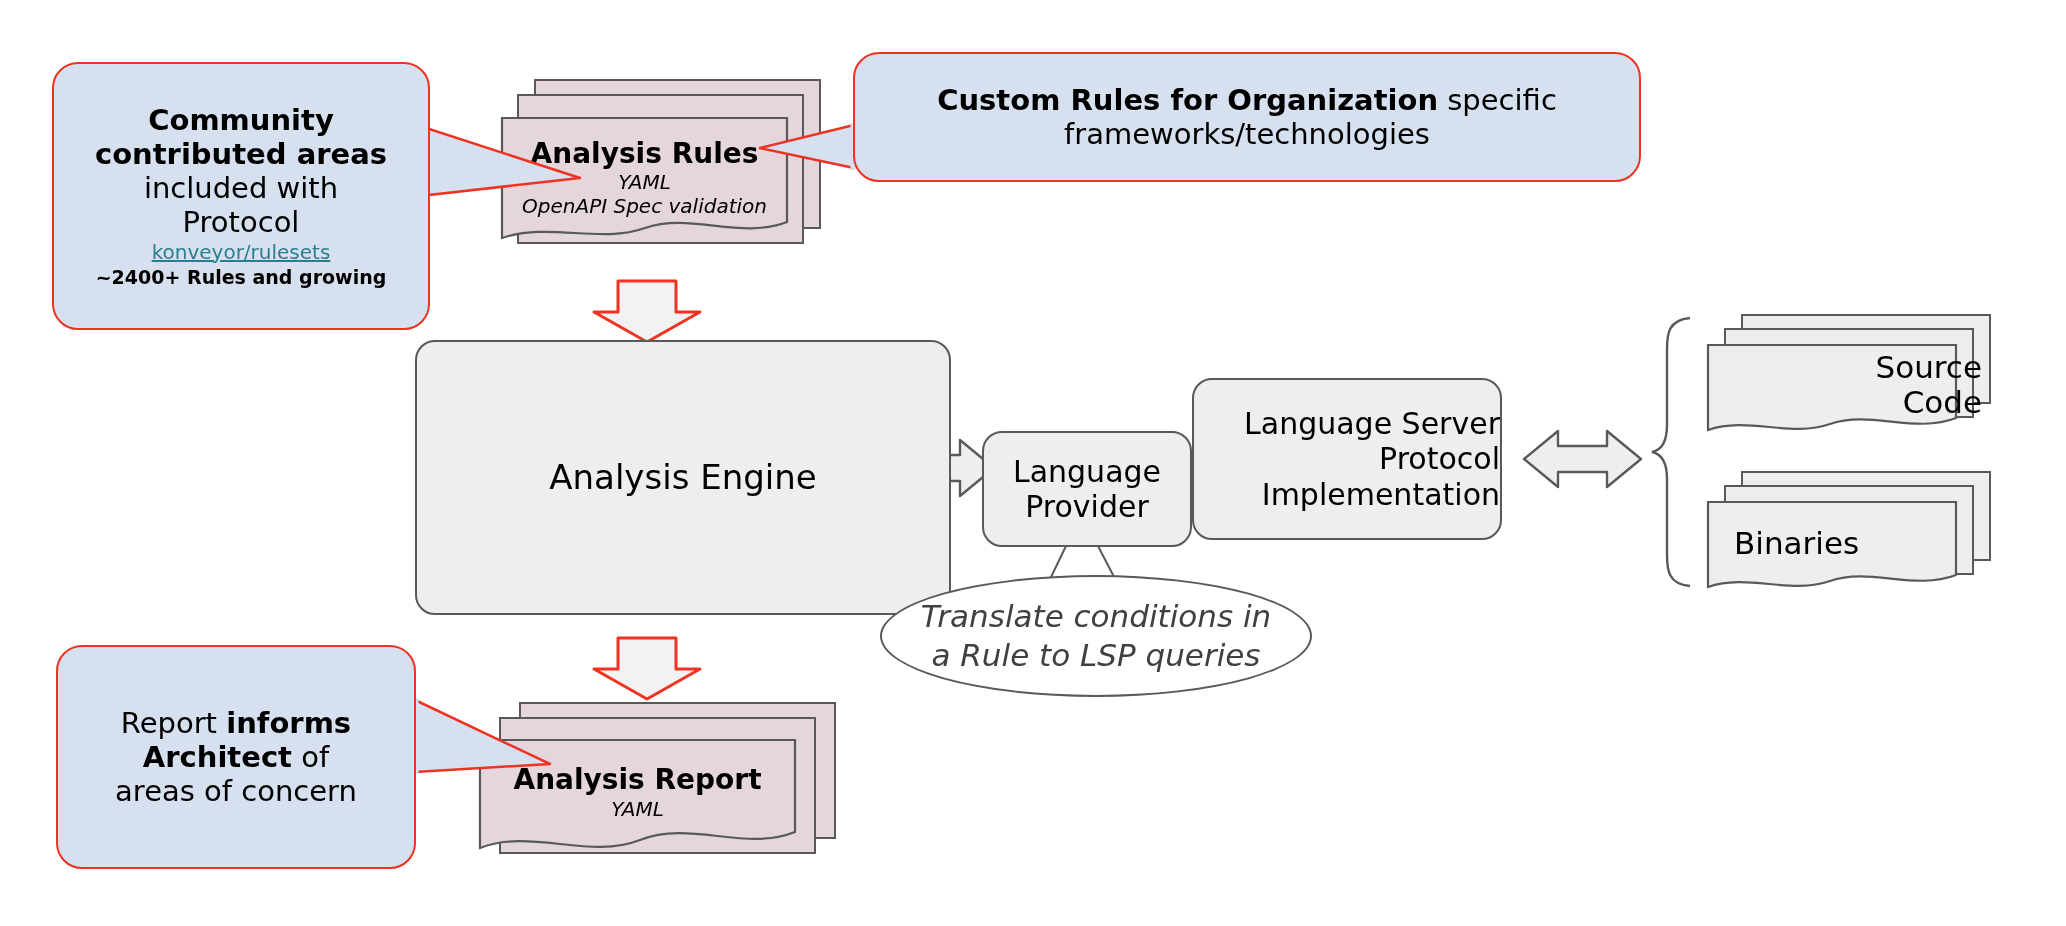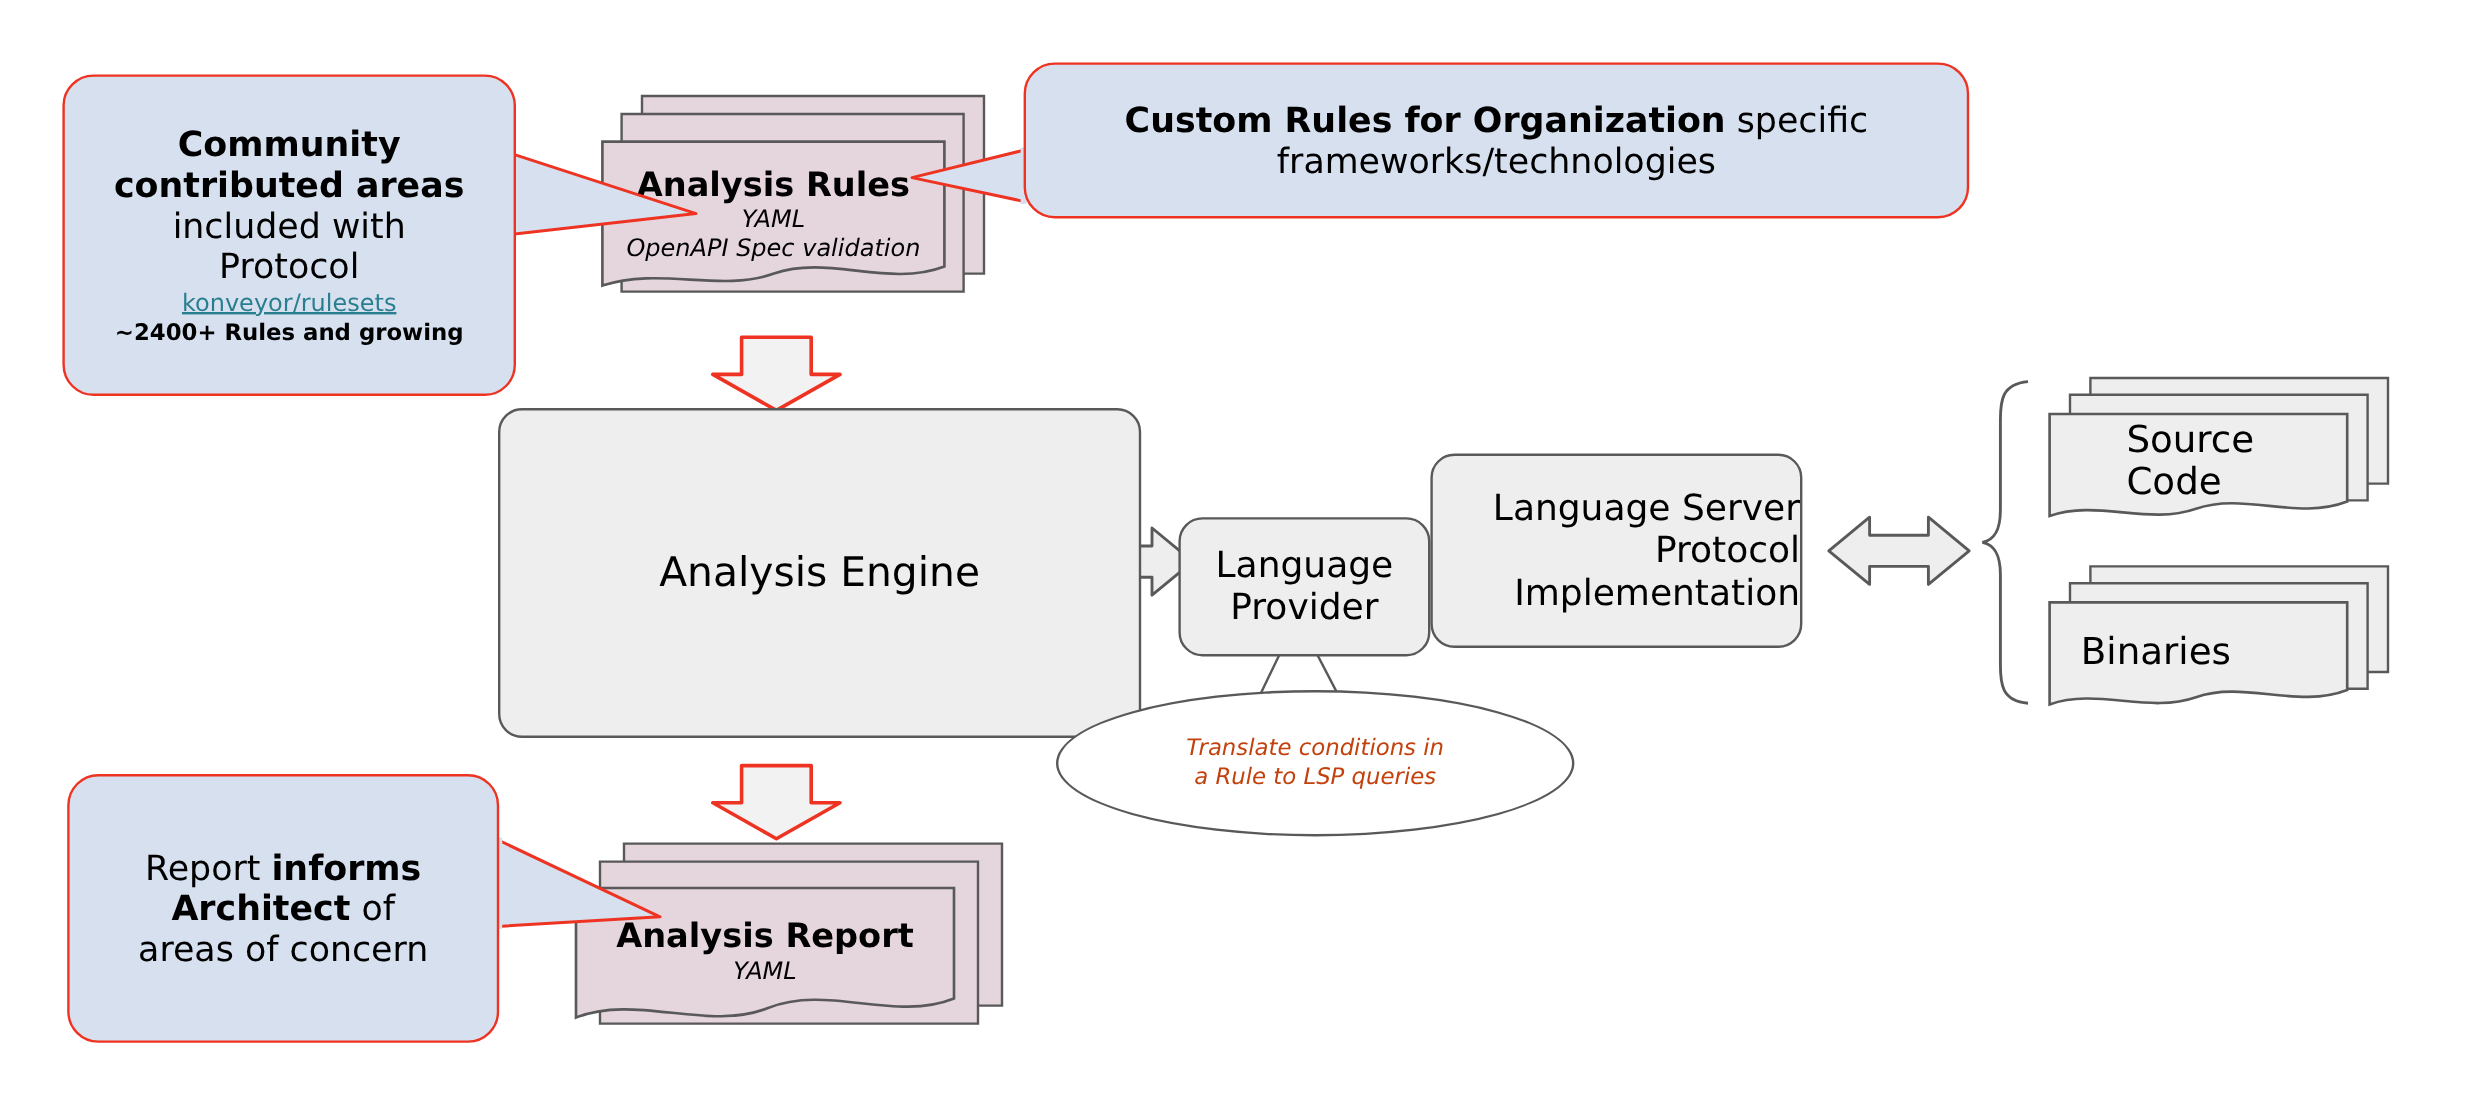--- a/index.html
+++ b/index.html
@@ -101,22 +101,22 @@
   
   .ellipse {
     background: #ffffff;
     border: 2px solid #595959;
     border-radius: 50%;
     box-sizing: border-box;
     z-index: 3;
   }
   .ellipse-text {
     font-style: italic;
-    font-size: 19px;
-    color: #c2410c;
+    font-size: 31px;
+    color: #404040;
     line-height: 1.25;
   }
 
   svg.overlay {
     position: absolute;
     left: 0; top: 0;
     width: 2066px;
     height: 926px;
     overflow: visible;
     pointer-events: none;
@@ -208,21 +208,21 @@
   </div>
 
   <div class="abs stack" style="left:480px; top:740px; width:315px; height:105px;">
     <div class="doc-label-wrap">
       <div class="doc-title">Analysis Report</div>
       <div class="doc-sub">YAML</div>
     </div>
   </div>
 
   <div class="abs stack" style="left:1708px; top:345px; width:248px; height:80px;">
-    <div class="doc-label-wrap" style="align-items:flex-start; padding-left:26px;margin-left:38px;">
+    <div class="doc-label-wrap" style="align-items:flex-end; padding-left:26px;">
       <div class="file-title">Source</div>
       <div class="file-title">Code</div>
     </div>
   </div>
 
   <div class="abs stack" style="left:1708px; top:502px; width:248px; height:82px;">
     <div class="doc-label-wrap" style="align-items:flex-start; padding-left:26px;">
       <div class="file-title">Binaries</div>
     </div>
   </div>

